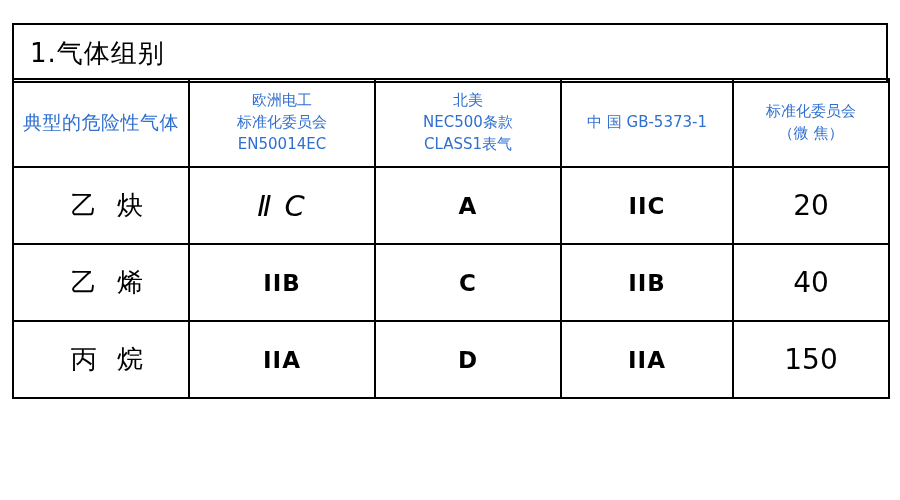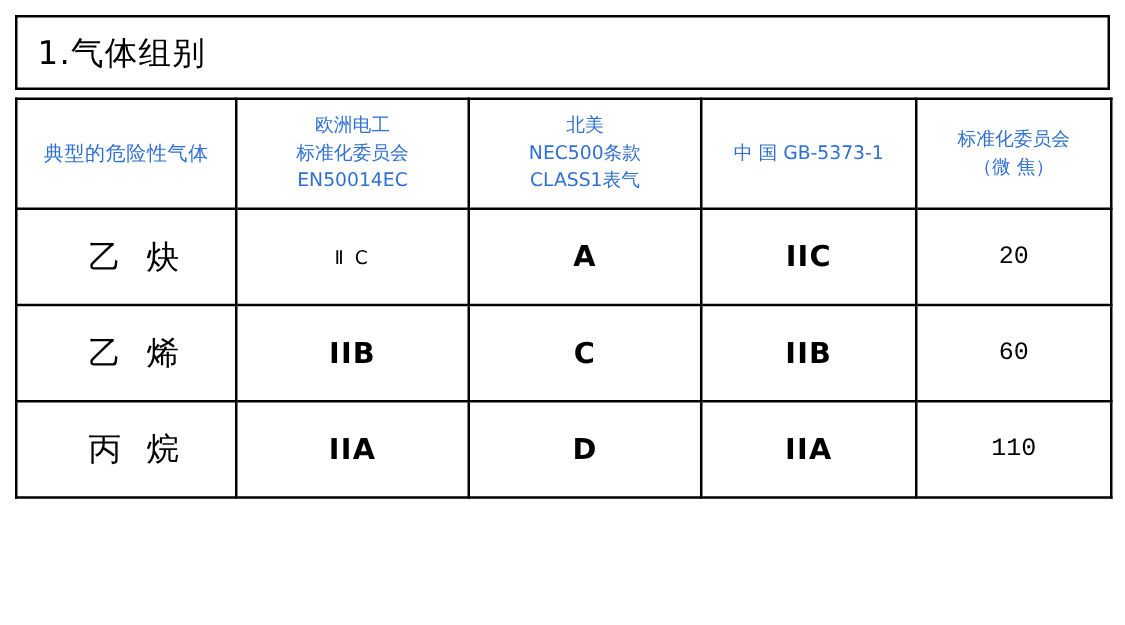--- a/index.html
+++ b/index.html
@@ -17,21 +17,21 @@
     position: relative;
     width: 900px;
     height: 500px;
     box-sizing: border-box;
     padding: 0;
   }
   
   .title-box {
     position: absolute;
     left: 12px;
-    top: 12px;
+    top: 23px;
     width: 876px;
     height: 60px;
     border: 2px solid #000000;
     box-sizing: border-box;
     display: flex;
     align-items: center;
   }
   .title-text {
     font-size: 26px;
     color: #000000;
@@ -63,21 +63,21 @@
 
   .head-row td {
     height: 88px;
     color: #2f6fd0;
     font-size: 15px;
     line-height: 1.45;
     font-family: "DejaVu Sans", "Liberation Sans", sans-serif;
     font-weight: normal;
   }
   .head-row td.head-first {
-    font-size: 16px;
+    font-size: 19px;
     letter-spacing: 0.5px;
   }
   .head-line { display: block; white-space: nowrap; }
 
   .body-row td {
     height: 77px;
     font-size: 24px;
     color: #000000;
     font-family: "DejaVu Sans", "Liberation Sans", sans-serif;
   }
@@ -86,27 +86,27 @@
     letter-spacing: 6px;
     padding-left: 22px;
     margin-top: 42px;
   }
   .body-row td.code-cell {
     font-size: 23px;
     font-weight: bold;
     letter-spacing: 1px;
   }
   .body-row td.code-cell-thin {
-    font-size: 15px;
+    font-size: 29px;
     font-weight: normal;
     letter-spacing: 2px;
+    font-style: italic;
   }
   .body-row td.num-cell {
-    font-size: 20px;
-    font-family: Liberation Mono, monospace;
+    font-size: 28px;
   }
 </style>
 </head>
 <body>
 
 <div class="page">
 
   <div class="title-box">
     <div class="title-text">1.气体组别</div>
   </div>
@@ -150,26 +150,26 @@
         <td class="code-cell">IIC</td>
         <td class="num-cell">20</td>
       </tr>
 
 
       <tr class="body-row">
         <td class="gas-name">乙 烯</td>
         <td class="code-cell">IIB</td>
         <td class="code-cell">C</td>
         <td class="code-cell">IIB</td>
-        <td class="num-cell">60</td>
+        <td class="num-cell">40</td>
       </tr>
 
       <tr class="body-row">
         <td class="gas-name">丙 烷</td>
         <td class="code-cell">IIA</td>
         <td class="code-cell">D</td>
         <td class="code-cell">IIA</td>
-        <td class="num-cell">110</td>
+        <td class="num-cell">150</td>
       </tr>
     </tbody>
   </table>
 
 </div>
 
 </body></html>

